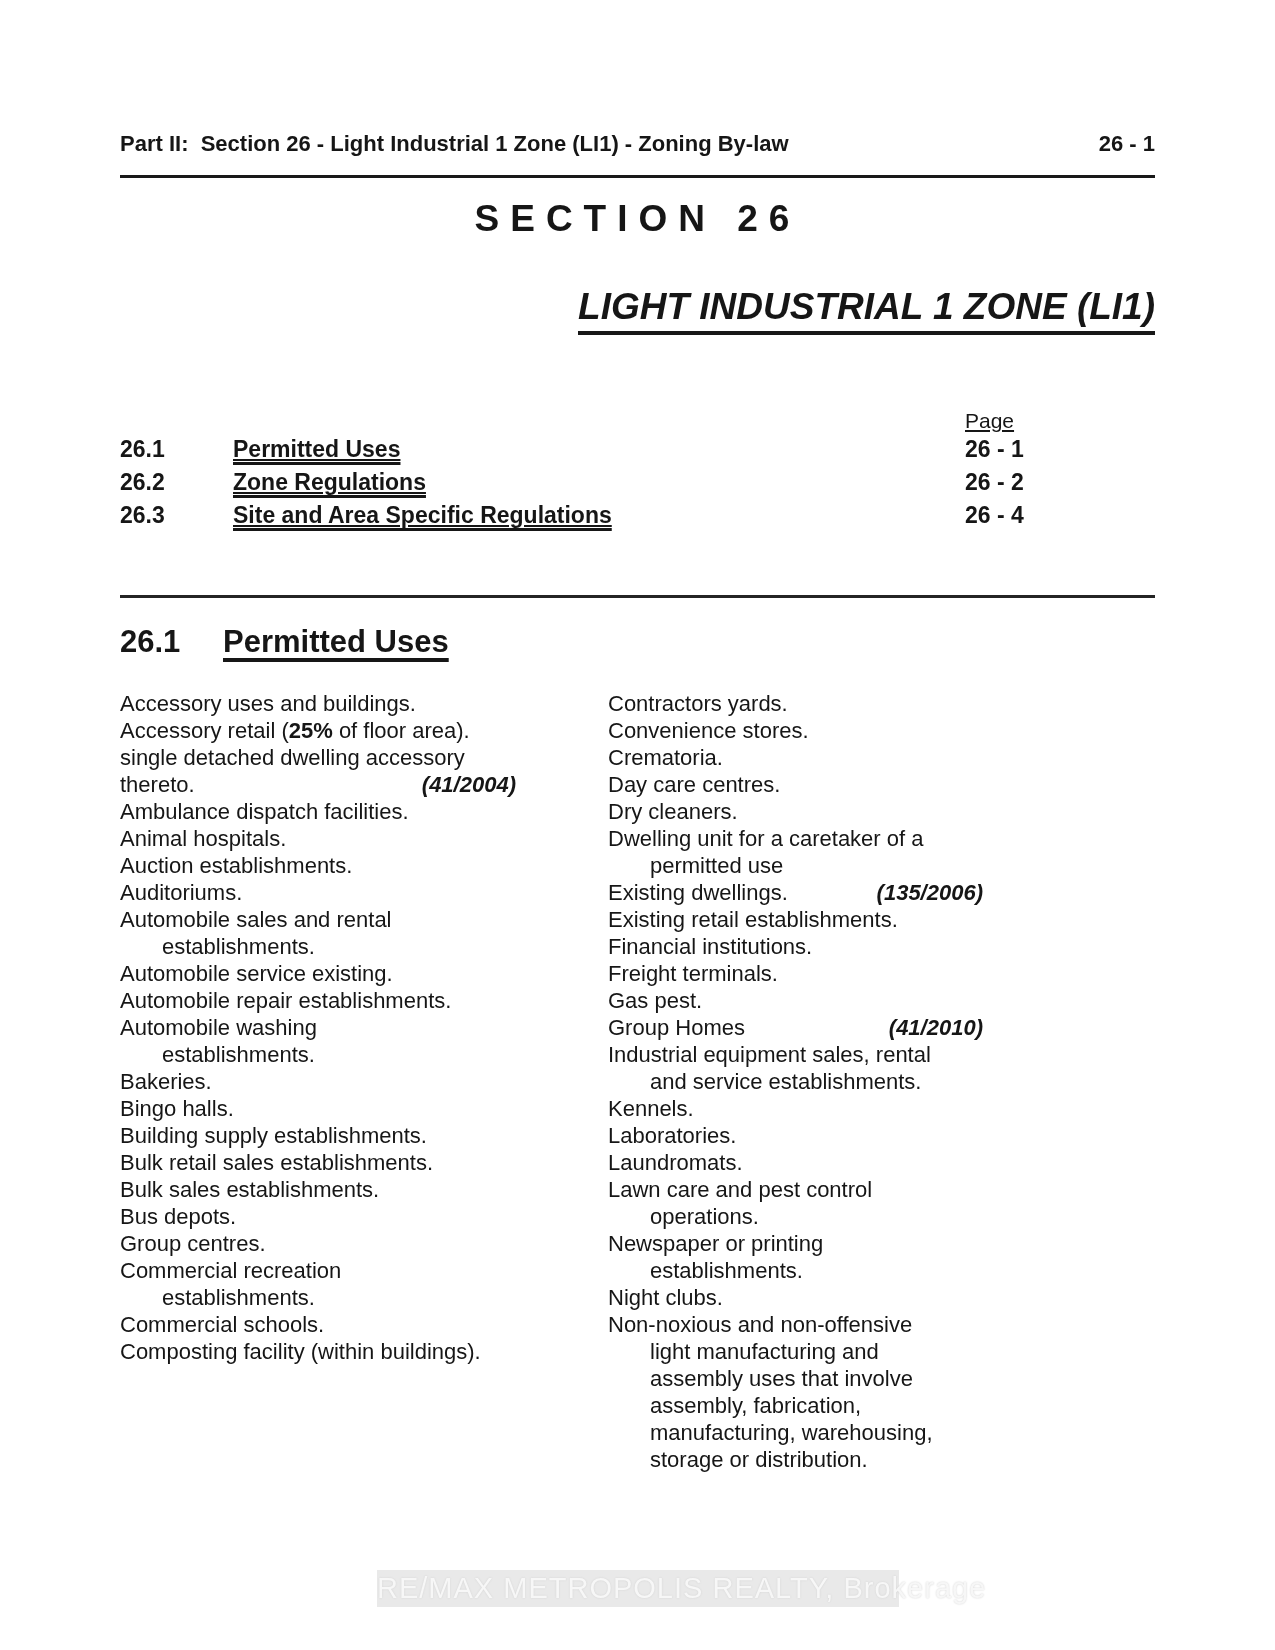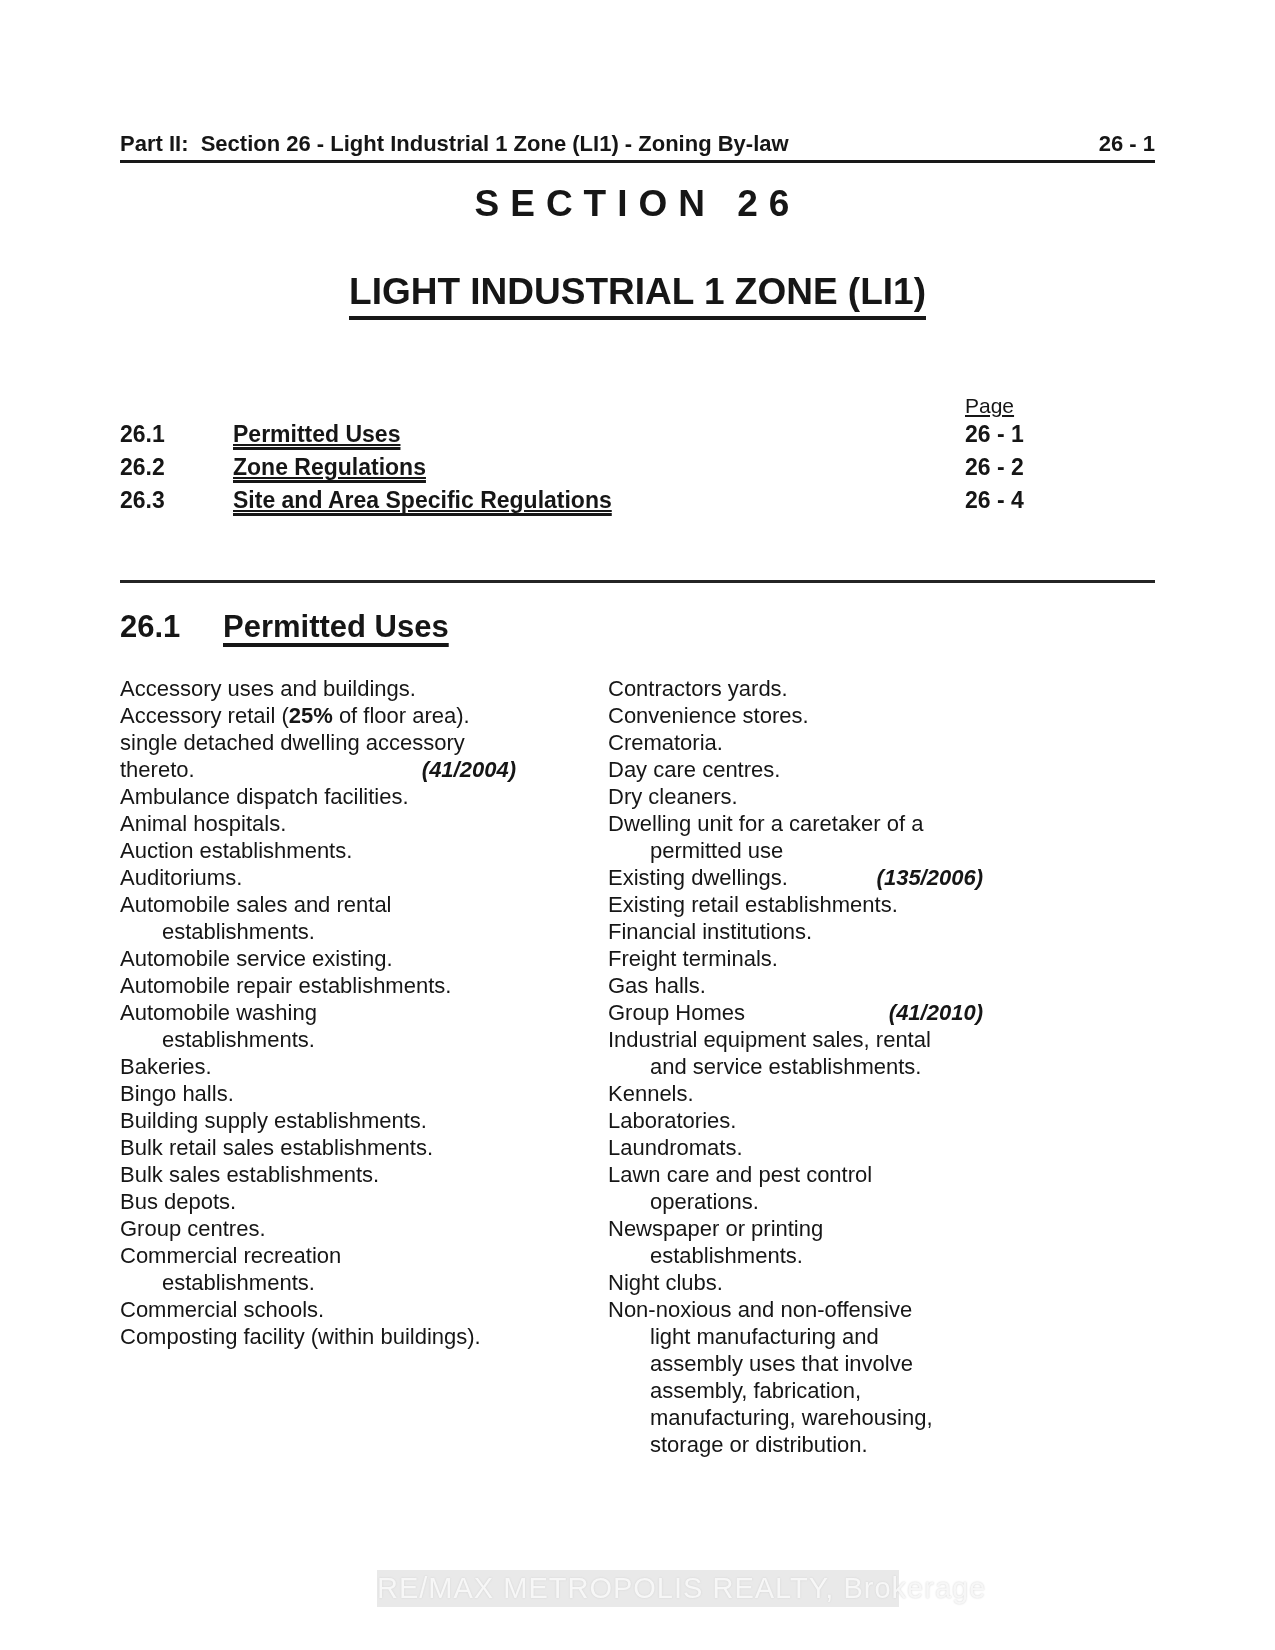--- a/index.html
+++ b/index.html
@@ -15,31 +15,31 @@
     position:absolute; inset:0;
     padding:0 120px;
     box-sizing:border-box;
   }
   
   .hdr {
     margin-top:131px;
     display:flex; justify-content:space-between; align-items:flex-end;
     font-weight:bold; font-size:22px;
     border-bottom:3px solid #181818;
-    padding-bottom:3px;
+    padding-bottom:18px;
     white-space:pre;
   }
   
   .sec-title {
     margin-top:20px;
     text-align:center;
     font-size:37px; font-weight:bold;
     letter-spacing:11px;
   }
-  .zone-title-wrap { margin-top:46px; text-align:center; }
+  .zone-title-wrap { margin-top:46px; text-align:right;font-style:italic; }
   .zone-title {
     display:inline-block;
     font-size:37px; font-weight:bold;
     border-bottom:4px solid #181818;
     padding-bottom:3px;
   }
   
   .toc { margin-top:74px;text-decoration:underline; }
   .toc-page-label { font-size:21px; margin-left:845px; line-height:24px; }
   .toc-row { position:relative; font-weight:bold; font-size:23px; line-height:33px; }
@@ -160,21 +160,21 @@
         <div class="li-line"><span>Dry cleaners.</span></div>
         <div class="li-line"><span>Dwelling unit for a caretaker of a</span></div>
         <div class="li-line ind"><span>permitted use</span></div>
         <div class="li-line has-ann">
           <span>Existing dwellings.</span>
           <span class="ann">(135/2006)</span>
         </div>
         <div class="li-line"><span>Existing retail establishments.</span></div>
         <div class="li-line"><span>Financial institutions.</span></div>
         <div class="li-line"><span>Freight terminals.</span></div>
-        <div class="li-line"><span>Gas halls.</span></div>
+        <div class="li-line"><span>Gas pest.</span></div>
         <div class="li-line has-ann">
           <span>Group Homes</span>
           <span class="ann">(41/2010)</span>
         </div>
         <div class="li-line"><span>Industrial equipment sales, rental</span></div>
         <div class="li-line ind"><span>and service establishments.</span></div>
         <div class="li-line"><span>Kennels.</span></div>
         <div class="li-line"><span>Laboratories.</span></div>
         <div class="li-line"><span>Laundromats.</span></div>
         <div class="li-line"><span>Lawn care and pest control</span></div>

